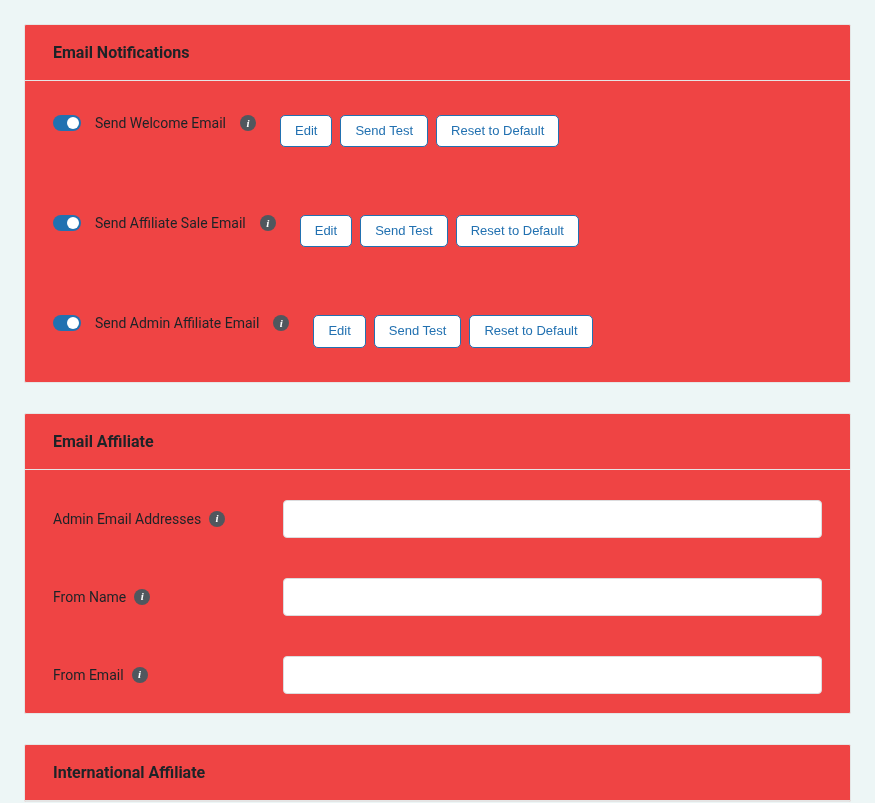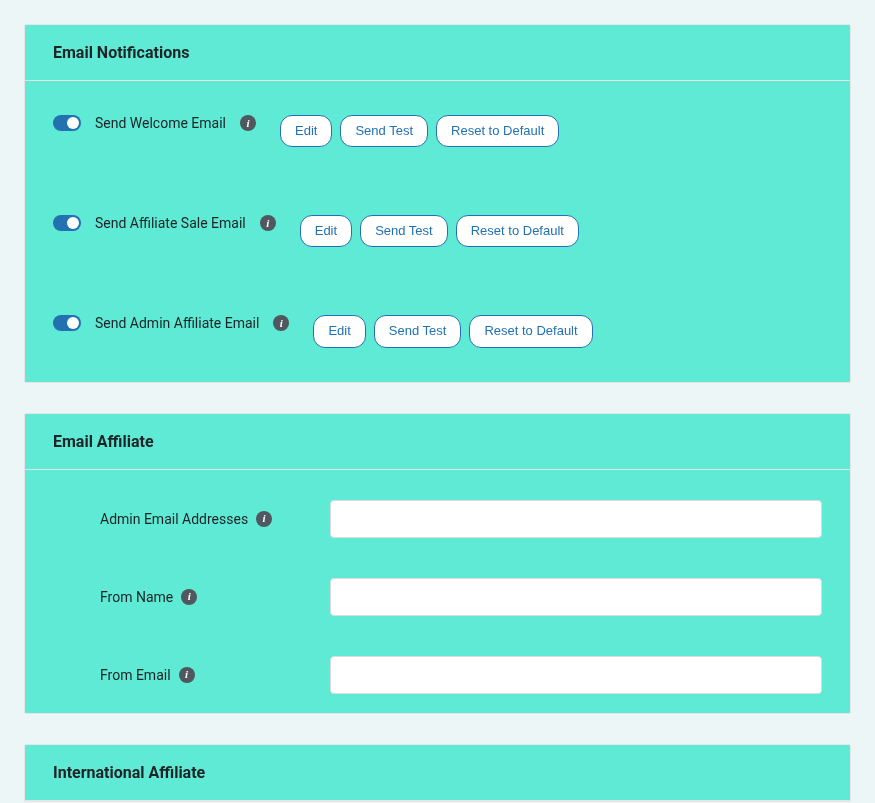--- a/index.html
+++ b/index.html
@@ -8,21 +8,21 @@
       padding: 0;
     }
     body {
       font-family: -apple-system, BlinkMacSystemFont, "Segoe UI", Roboto, "Helvetica Neue", Arial, sans-serif;
       background: #edf6f6;
       padding: 24px;
       color: #1d2327;
       font-size: 14px;
     }
     .panel {
-      background: #5eead4;
+      background: #ef4444;
       border: 1px solid #e5e5e5;
       border-radius: 2px;
       margin-bottom: 30px;
     }
     .panel-header {
       padding: 18px 28px;
       border-bottom: 1px solid #e5e5e5;
     }
     .panel-title {
       font-size: 16px;
@@ -48,21 +48,20 @@
     }
     .form-row:last-child {
       padding-bottom: 19px;
     }
     .form-label-col {
       width: 230px;
       display: flex;
       align-items: center;
       gap: 8px;
       flex-shrink: 0;
-      margin-left: 47px;
     }
     .form-input-col {
       flex: 1;
     }
     .toggle {
       position: relative;
       width: 28px;
       height: 16px;
       background: #2271b1;
       border-radius: 16px;
@@ -103,21 +102,21 @@
       display: flex;
       gap: 8px;
       margin-left: 10px;
     }
     .btn {
       background: #fff;
       border: 1px solid #2271b1;
       color: #2271b1;
       padding: 6px 14px;
       font-size: 13px;
-      border-radius: 12px;
+      border-radius: 5px;
       cursor: pointer;
       line-height: 1.4;
     }
     .text-input {
       width: 100%;
       padding: 10px 12px;
       border: 1px solid #dcdcde;
       border-radius: 4px;
       font-size: 14px;
       background: #fff;

